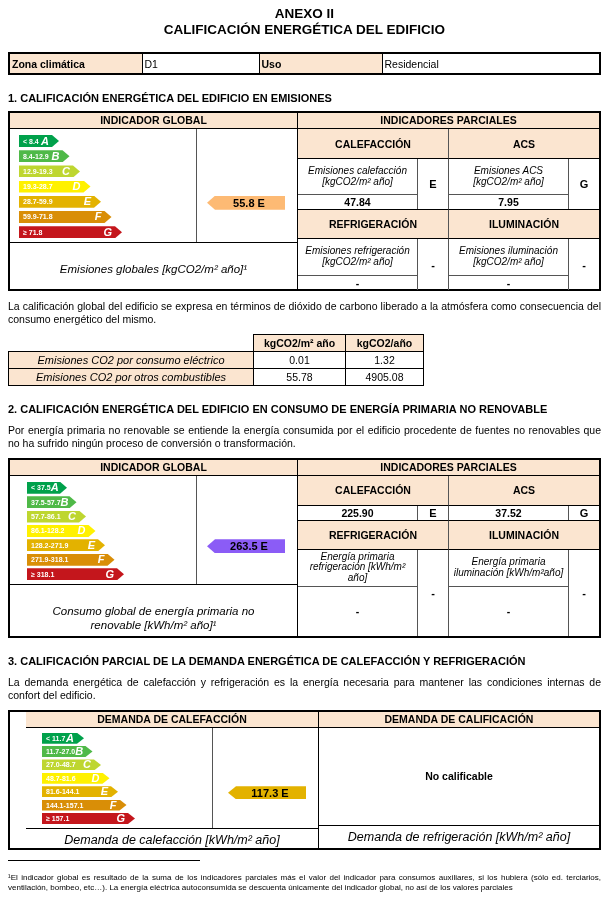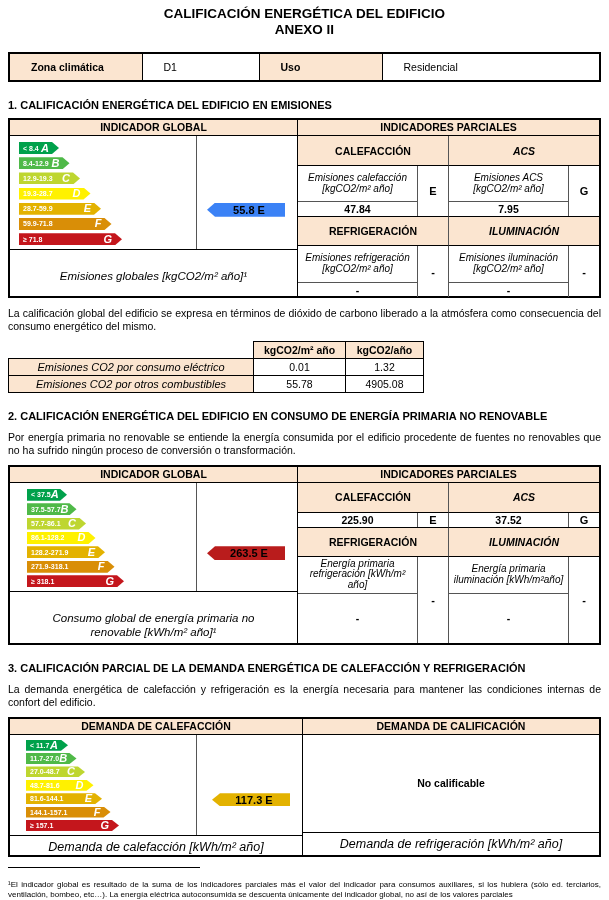--- a/index.html
+++ b/index.html
@@ -11,21 +11,21 @@
   html,body{background:#fff;}
   body{
     width:609px;height:900px;
     font-family:"Liberation Sans",sans-serif;
     color:#000;font-size:10.5px;position:relative;overflow:hidden;
   }
   .page{padding:6px 8px 0 8px;}
   .title{ text-align:center;font-weight:bold;font-size:13.5px;line-height:1.15;}
   
   table.info{width:100%;border-collapse:collapse;margin-top:15px;}
-  table.info td{border:1px solid var(--border-c);padding:3px 21px;height:28px;font-size:10.5px;}
+  table.info td{border:1px solid var(--border-c);padding:3px 2px;height:21px;font-size:10.5px;}
   table.info{border:2px solid var(--border-c);}
   td.cell-hdr{background:var(--hdr-bg);font-weight:bold;}
   .w1{width:133px}.w2{width:117px}.w3{width:123px}
   .section-heading{font-weight:bold;font-size:11px;margin-top:17px;}
   .para{margin-top:9px;text-align:justify;line-height:1.28;font-size:10.5px;}
   
   .rating-table{display:flex;border:2px solid var(--border-c);margin-top:7px;height:180px;}
   .left-half{width:287px;display:flex;flex-direction:column;}
   .right-half{flex:1;border-left:1px solid var(--border-c);display:flex;flex-direction:column;}
   .half-header{background:var(--hdr-bg);font-weight:bold;font-size:10.5px;text-align:center;
@@ -43,21 +43,21 @@
   .band .letter{font-size:11px;font-weight:bold;font-style:italic;line-height:1;}
   .rating-arrow{height:calc(var(--barh) + 2px);width:78px;font-size:11px;font-weight:bold;color:#000;
     display:flex;align-items:center;justify-content:center;padding-left:6px;
     clip-path:polygon(8px 0,100% 0,100% 100%,8px 100%,0 50%);}
   .caption-cell{border-top:1px solid var(--border-c);flex:1;display:flex;align-items:center;justify-content:center;
     font-style:italic;font-size:11.5px;text-align:center;padding:20px 24px;line-height:1.2;}
   
   .p-headers{display:flex;flex:none;}
   .p-header{flex:1;background:var(--hdr-bg);font-weight:bold;font-size:10.5px;display:flex;align-items:center;
     justify-content:center;border-bottom:1px solid var(--border-c);border-right:1px solid var(--inner-c);height:30px;text-align:center;}
-  .p-header:last-child{border-right:none;font-style:italic;}
+  .p-header:last-child{border-right:none;}
   .p-headers.mid .p-header{border-top:1px solid var(--border-c);height:30px;}
   .p-bodies{display:flex;flex:none;}
   .p-bodies.second{flex:1;}
   .quad{flex:1;display:flex;border-right:1px solid var(--inner-c);}
   .quad:last-child{border-right:none;}
   .q-main{flex:1;display:flex;flex-direction:column;border-right:1px solid var(--inner-c);}
   .q-label{height:36px;border-bottom:1px solid var(--inner-c);display:flex;align-items:center;justify-content:center;
     font-style:italic;font-size:10px;text-align:center;line-height:1.08;padding:1px 4px;}
   .p-bodies.second .q-label{height:37px;}
   .q-value{flex:1;min-height:14px;display:flex;align-items:center;justify-content:center;font-weight:bold;font-size:10.5px;}
@@ -67,39 +67,39 @@
   table.co2 th,table.co2 td{border:1px solid var(--border-c);text-align:center;height:17px;padding:0 4px;}
   table.co2 th{background:var(--hdr-bg);font-weight:bold;}
   table.co2 td.blank{border:none;background:transparent;}
   td.co2-lbl{background:var(--hdr-bg);font-style:italic;width:245px;font-size:11px;}
   .co2-c1{width:92px}.co2-c2{width:78px}
   
   .t2 .chart-row{height:108px;}
   .t2 .bands-cell{padding-left:17px;}
   
   .demand-table{display:flex;border:2px solid var(--border-c);margin-top:7px;height:140px;}
-  .d-left{width:292px;display:flex;flex-direction:column;}
+  .d-left{width:292px;display:flex;flex-direction:column;margin-left:16px;}
   .d-right{flex:1;border-left:1px solid var(--border-c);display:flex;flex-direction:column;}
   .t3 .chart-row{height:100px;}
   .t3 .bands-cell{padding:5px 0 0 16px;border-right:1px solid var(--inner-c);}
   .t3 .arrow-cell{padding-top:5px;}
   .nc-cell{flex:1;display:flex;align-items:center;justify-content:center;font-weight:bold;font-size:10.5px;}
   .d-caption{border-top:1px solid var(--border-c);height:23px;flex:none;display:flex;align-items:center;justify-content:center;
     font-style:italic;font-size:12.5px;}
   
   .footnote-rule{width:192px;border-top:1.5px solid #000;margin-top:10px;}
   .footnote{font-size:8px;line-height:1.25;text-align:justify;margin-top:12px;color:#000;}
 </style>
 </head>
 <body>
 
 <div class="page">
 
+  <div class="title">ANEXO II</div>
   <div class="title">CALIFICACIÓN ENERGÉTICA DEL EDIFICIO</div>
-  <div class="title">ANEXO II</div>
 
   <table class="info">
     <tbody>
         <tr>
       <td class="cell-hdr w1">Zona climática</td>
       <td class="w2">D1</td>
       <td class="cell-hdr w3">Uso</td>
       <td>Residencial</td>
     </tr>
   </tbody>
@@ -154,21 +154,21 @@
                 <span class="letter">G</span>
               </div>
             </div>
           </div>
         <div class="arrow-cell">
             <div class="band-row arrow-row"></div>
             <div class="band-row arrow-row"></div>
             <div class="band-row arrow-row"></div>
             <div class="band-row arrow-row"></div>
             <div class="band-row arrow-row">
-              <div class="rating-arrow" style="background: #3b82f6;">55.8 E</div>
+              <div class="rating-arrow" style="background: #fdba74;">55.8 E</div>
             </div>
             <div class="band-row arrow-row"></div>
             <div class="band-row arrow-row"></div>
           </div>
       </div>
       <div class="caption-cell">Emisiones globales [kgCO2/m² año]¹</div>
     </div>
     <div class="right-half">
       <div class="half-header">INDICADORES PARCIALES</div>
       <div class="p-headers">
@@ -286,21 +286,21 @@
                 <span class="letter">G</span>
               </div>
             </div>
           </div>
         <div class="arrow-cell">
             <div class="band-row arrow-row"></div>
             <div class="band-row arrow-row"></div>
             <div class="band-row arrow-row"></div>
             <div class="band-row arrow-row"></div>
             <div class="band-row arrow-row">
-              <div class="rating-arrow" style="background: #b91c1c;">263.5 E</div>
+              <div class="rating-arrow" style="background: #8b5cf6;">263.5 E</div>
             </div>
             <div class="band-row arrow-row"></div>
             <div class="band-row arrow-row"></div>
           </div>
       </div>
       <div class="caption-cell">Consumo global de energía primaria no renovable [kWh/m² año]¹</div>
     </div>
     <div class="right-half">
       <div class="half-header">INDICADORES PARCIALES</div>
       <div class="p-headers">

